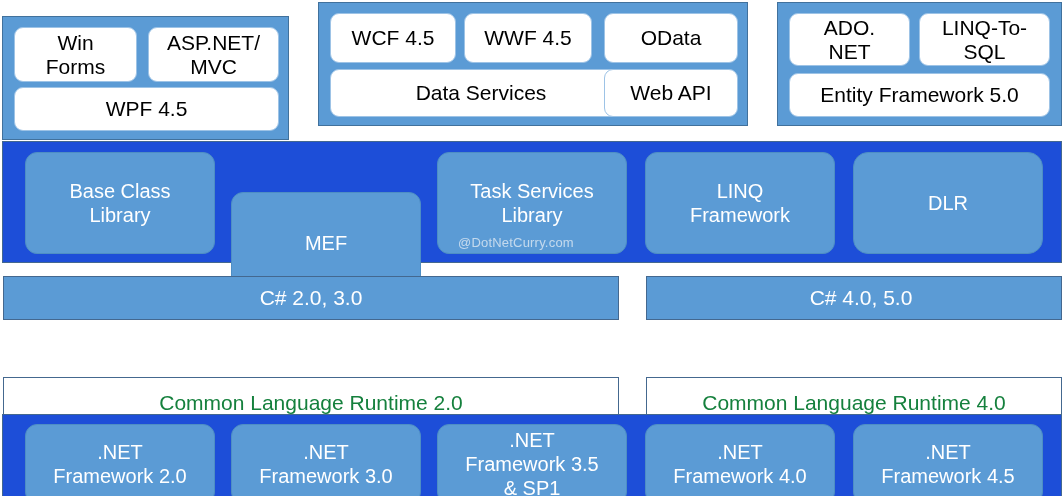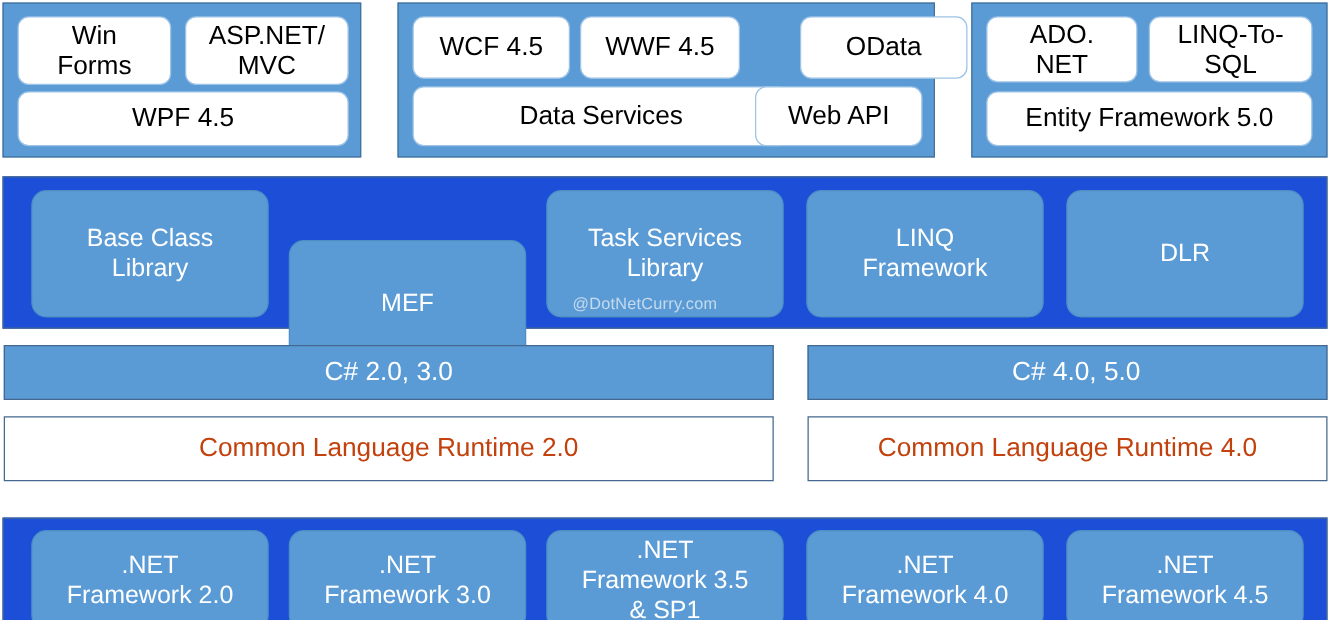--- a/index.html
+++ b/index.html
@@ -87,73 +87,74 @@
 
   
   .bar-white {
     position: absolute;
     background: #ffffff;
     border: 1px solid #44688f;
     box-sizing: border-box;
     display: flex;
     align-items: center;
     justify-content: center;
-    color: #c2410c;
+    color: #15803d;
     font-size: 21px;
     text-align: center;
+    margin-top: 44px;
   }
 
   .watermark {
     position: absolute;
     color: #cfe0f0;
     font-size: 13px;
     letter-spacing: 0.2px;
     white-space: nowrap;
     opacity: 0.9;
     pointer-events: none;
   }
 </style>
 </head>
 <body>
 
 <div class="diagram">
 
-  <div class="blue-panel" style="left:2px; top:2px; width:287px; height:124px;">
+  <div class="blue-panel" style="left:2px; top:16px; width:287px; height:124px;">
     <div class="chip-white" style="left:11px; top:10px; width:123px; height:55px;">Win
 Forms</div>
     <div class="chip-white" style="left:145px; top:10px; width:131px; height:55px;">ASP.NET/
 MVC</div>
     <div class="chip-white" style="left:11px; top:70px; width:265px; height:44px;">WPF 4.5</div>
   </div>
 
   <div class="blue-panel" style="left:318px; top:2px; width:430px; height:124px;">
     <div class="chip-white" style="left:11px; top:10px; width:126px; height:50px;">WCF 4.5</div>
     <div class="chip-white" style="left:145px; top:10px; width:128px; height:50px;">WWF 4.5</div>
-    <div class="chip-white" style="left:285px; top:10px; width:134px; height:50px;margin-left:36px;">OData</div>
+    <div class="chip-white" style="left:285px; top:10px; width:134px; height:50px;">OData</div>
     <div class="chip-white" style="left:11px; top:66px; width:302px; height:48px;">Data Services</div>
     <div class="chip-white" style="left:285px; top:66px; width:134px; height:48px;">Web API</div>
   </div>
 
   <div class="blue-panel" style="left:777px; top:2px; width:285px; height:124px;">
     <div class="chip-white" style="left:11px; top:10px; width:121px; height:53px;">ADO.
 NET</div>
     <div class="chip-white" style="left:141px; top:10px; width:131px; height:53px;">LINQ-To-
 SQL</div>
     <div class="chip-white" style="left:11px; top:70px; width:261px; height:44px;">Entity Framework 5.0</div>
   </div>
 
   <div class="white-panel" style="left:2px; top:141px; width:1060px; height:122px;">
     <div class="chip-blue" style="left:22px; top:10px; width:190px; height:102px;">Base Class
 Library</div>
     <div class="chip-blue" style="left:228px; top:10px; width:190px; height:102px;margin-top:40px;">MEF</div>
     <div class="chip-blue" style="left:434px; top:10px; width:190px; height:102px;">Task Services
 Library</div>
     <div class="chip-blue" style="left:642px; top:10px; width:190px; height:102px;">LINQ
 Framework</div>
-    <div class="chip-blue" style="left:850px; top:10px; width:190px; height:102px;">DLR</div>
+    <div class="chip-blue" style="left:850px; top:10px; width:190px; height:102px;border-radius:15px;">DLR</div>
 
     <div class="watermark" style="left:455px; top:93px;">@DotNetCurry.com</div>
   </div>
 
   <div class="bar-blue" style="left:3px; top:276px; width:616px; height:44px;">C# 2.0, 3.0</div>
   <div class="bar-blue" style="left:646px; top:276px; width:416px; height:44px;padding-left:14px;">C# 4.0, 5.0</div>
 
   <div class="bar-white" style="left:3px; top:333px; width:616px; height:52px;">Common Language Runtime 2.0</div>
   <div class="bar-white" style="left:646px; top:333px; width:416px; height:52px;">Common Language Runtime 4.0</div>
 

